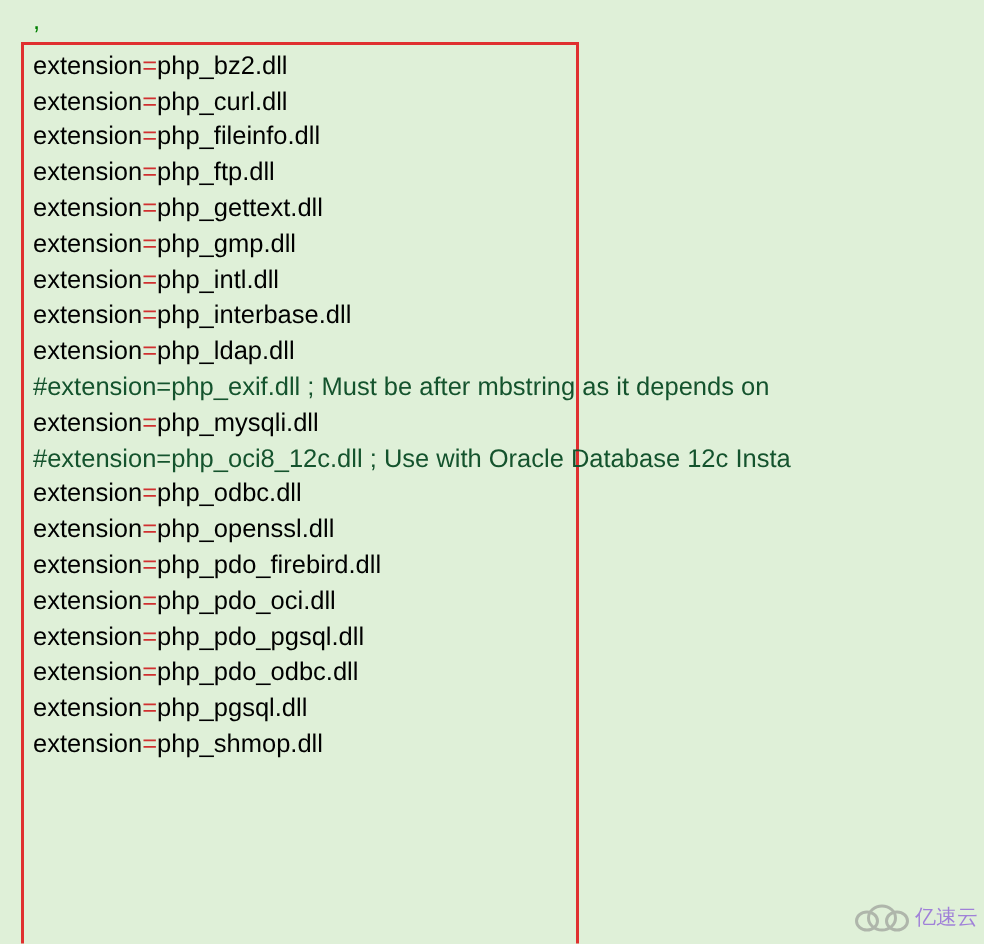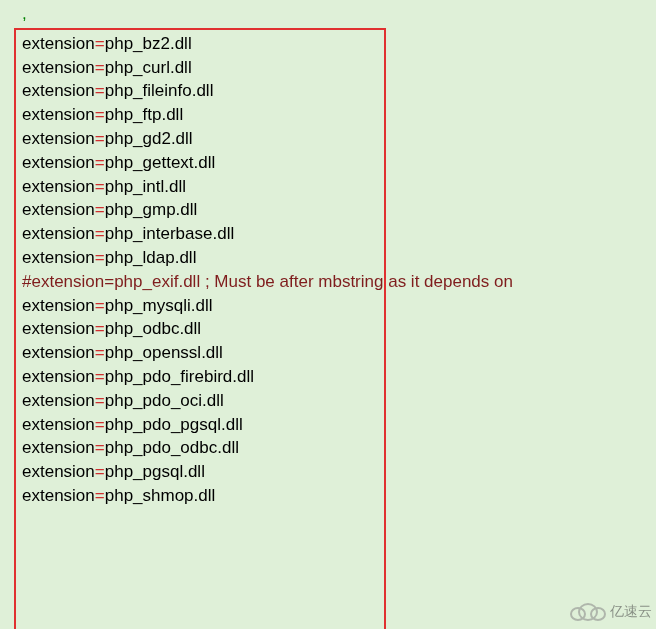--- a/index.html
+++ b/index.html
@@ -25,21 +25,21 @@
       width: 372px;
       height: 604px;
       overflow: visible;
       padding: 2px 6px 4px 6px;
     }
     .line {
       white-space: nowrap;
       color: #000;
     }
     .eq { color: #d03030; }
-    .comment { color: #7f1d1d; }
+    .comment { color: #14532d; }
     .watermark {
       position: absolute;
       right: 4px;
       bottom: 6px;
       display: flex;
       align-items: center;
       gap: 4px;
       opacity: 0.55;
     }
     .watermark .cloud {
@@ -50,43 +50,43 @@
     .watermark .cloud .c1, .watermark .cloud .c2, .watermark .cloud .c3 {
       position: absolute;
       background: transparent;
       border: 2px solid #888;
       border-radius: 50%;
     }
     .watermark .cloud .c1 { width: 16px; height: 14px; left: 0; top: 6px; }
     .watermark .cloud .c2 { width: 20px; height: 18px; left: 8px; top: 2px; }
     .watermark .cloud .c3 { width: 16px; height: 14px; left: 20px; top: 6px; }
     .watermark .txt {
-      color: #404040;
+      color: #6d28d9;
       font-size: 14px;
       font-family: "Microsoft YaHei", Arial, sans-serif;
     }
   </style>
 </head>
 <body>
 
 <div class="top-line">,</div>
 
 <div class="code-box" id="code-box">
     <div class="line"><span>extension</span><span class="eq">=</span><span>php_bz2.dll</span></div>
     <div class="line"><span>extension</span><span class="eq">=</span><span>php_curl.dll</span></div>
     <div class="line"><span>extension</span><span class="eq">=</span><span>php_fileinfo.dll</span></div>
     <div class="line"><span>extension</span><span class="eq">=</span><span>php_ftp.dll</span></div>
-    <div class="line"><span>extension</span><span class="eq">=</span><span>php_gd2.dll</span></div>
     <div class="line"><span>extension</span><span class="eq">=</span><span>php_gettext.dll</span></div>
+    <div class="line"><span>extension</span><span class="eq">=</span><span>php_gmp.dll</span></div>
     <div class="line"><span>extension</span><span class="eq">=</span><span>php_intl.dll</span></div>
-    <div class="line"><span>extension</span><span class="eq">=</span><span>php_gmp.dll</span></div>
     <div class="line"><span>extension</span><span class="eq">=</span><span>php_interbase.dll</span></div>
     <div class="line"><span>extension</span><span class="eq">=</span><span>php_ldap.dll</span></div>
     <div class="line"><span class="comment">#extension=php_exif.dll      ; Must be after mbstring as it depends on</span></div>
     <div class="line"><span>extension</span><span class="eq">=</span><span>php_mysqli.dll</span></div>
+    <div class="line"><span class="comment">#extension=php_oci8_12c.dll  ; Use with Oracle Database 12c Insta</span></div>
     <div class="line"><span>extension</span><span class="eq">=</span><span>php_odbc.dll</span></div>
     <div class="line"><span>extension</span><span class="eq">=</span><span>php_openssl.dll</span></div>
     <div class="line"><span>extension</span><span class="eq">=</span><span>php_pdo_firebird.dll</span></div>
     <div class="line"><span>extension</span><span class="eq">=</span><span>php_pdo_oci.dll</span></div>
     <div class="line"><span>extension</span><span class="eq">=</span><span>php_pdo_pgsql.dll</span></div>
     <div class="line"><span>extension</span><span class="eq">=</span><span>php_pdo_odbc.dll</span></div>
     <div class="line"><span>extension</span><span class="eq">=</span><span>php_pgsql.dll</span></div>
     <div class="line"><span>extension</span><span class="eq">=</span><span>php_shmop.dll</span></div>
   </div>
 

